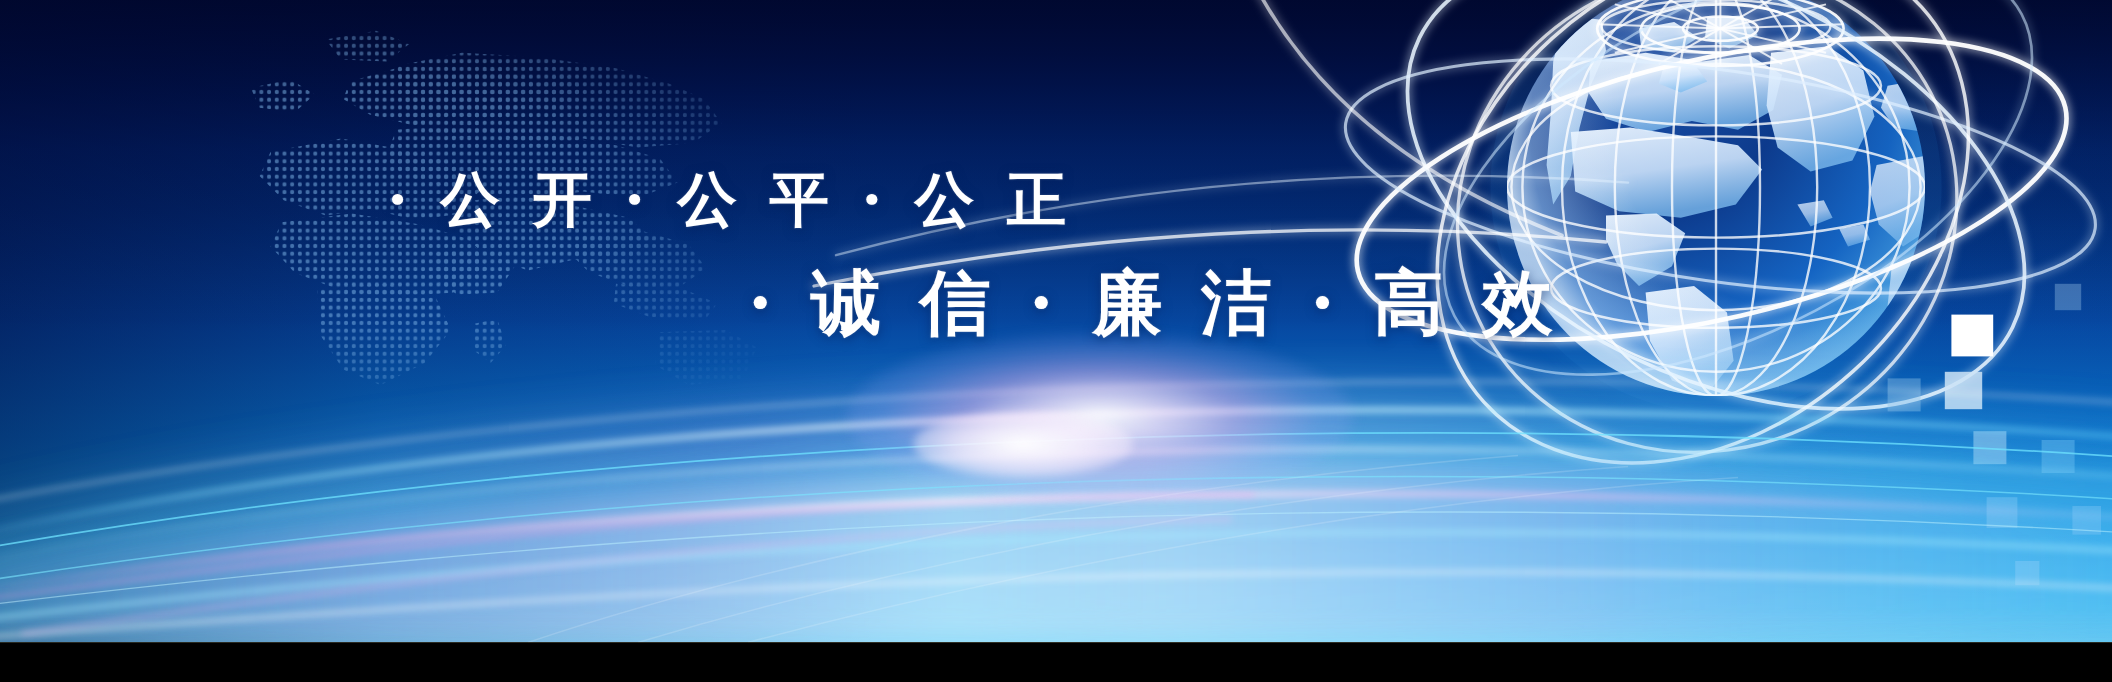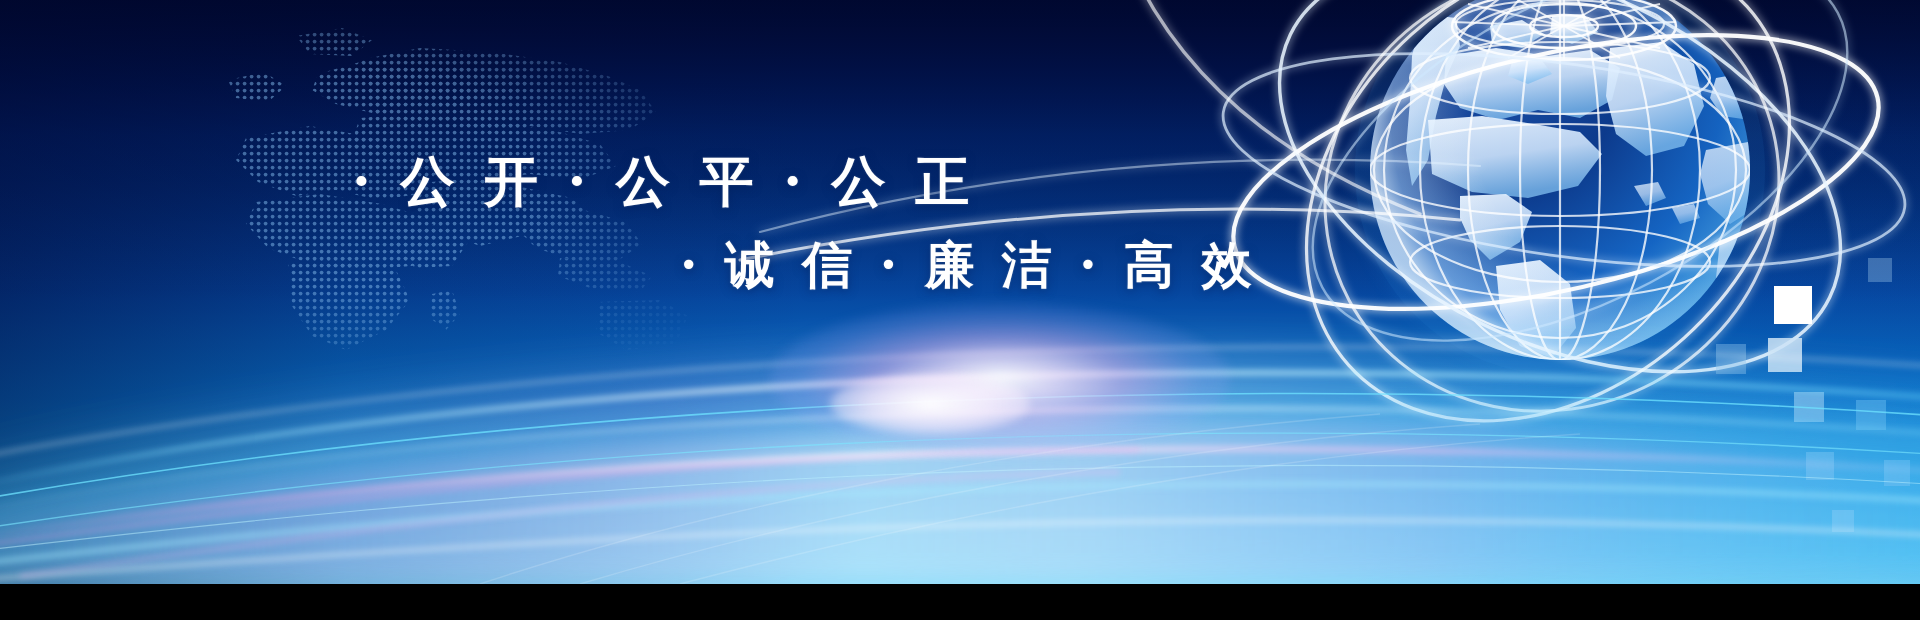--- a/index.html
+++ b/index.html
@@ -107,21 +107,21 @@
     position:absolute;
     color:#ffffff;
     font-family:"DejaVu Serif","Liberation Serif",serif;
     font-weight:700;
     white-space:nowrap;
     text-shadow:0 2px 10px rgba(0,30,90,.55), 0 0 2px rgba(255,255,255,.3);
     letter-spacing:.10em;
     pointer-events:auto;
   }
   .line-1{ left:352px; top:146px; font-size:54px; }
-  .line-2{ left:680px; top:232px; font-size:50px; }
+  .line-2{ left:680px; top:232px; font-size:64px; }
 </style>
 </head>
 <body>
 
 <div id="banner">
 
   <div class="bg-base"></div>
   <div class="bg-h"></div>
   <div class="bg-top-dark"></div>
 

